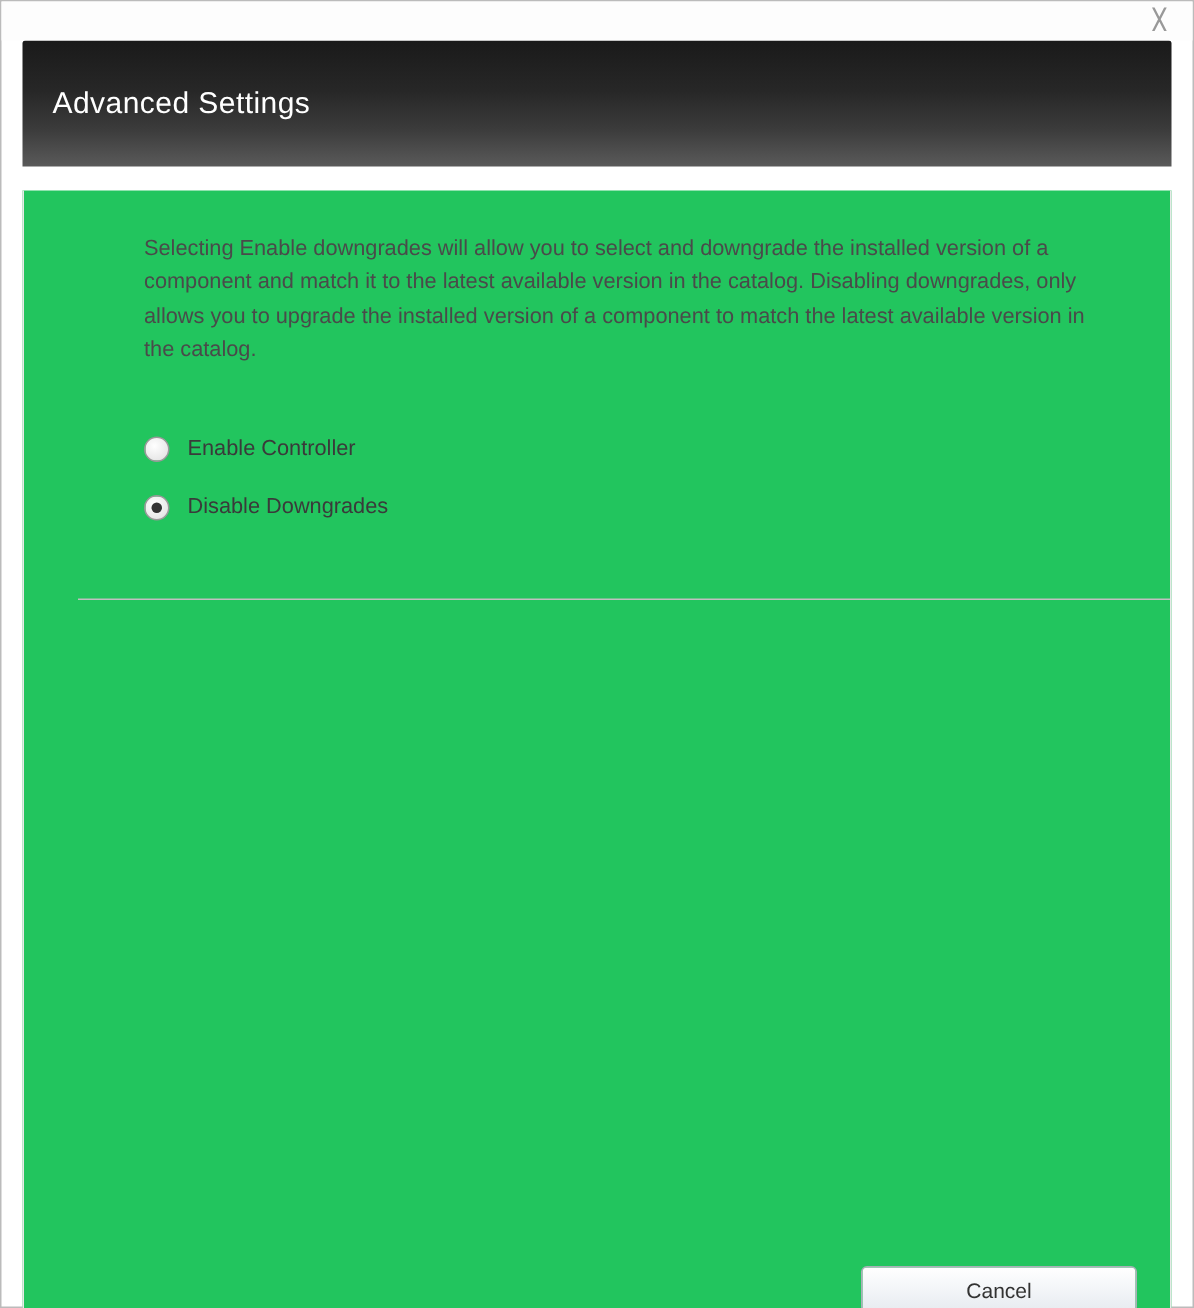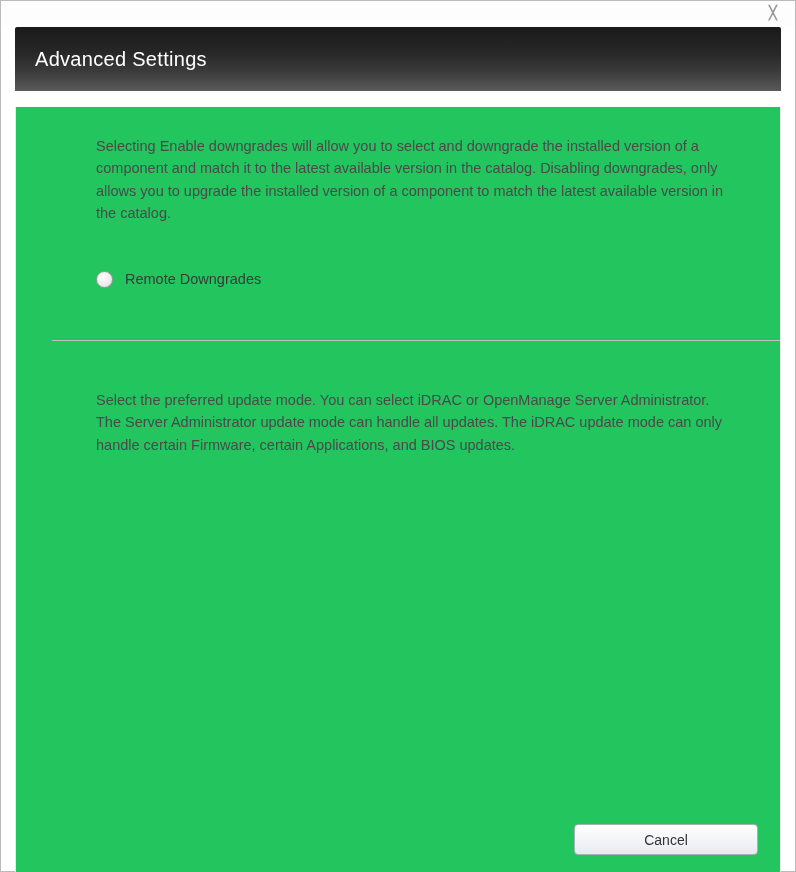--- a/index.html
+++ b/index.html
@@ -35,21 +35,21 @@
       color: #999;
       font-size: 13px;
       font-weight: bold;
       cursor: pointer;
       text-align: center;
       line-height: 12px;
       font-family: Arial, sans-serif;
     }
     .header {
       margin: 0 14px;
-      height: 64px;
+      height: 84px;
       background: linear-gradient(to bottom, #1a1a1a 0%, #272727 40%, #3b3b3b 70%, #5a5a5a 100%);
       display: flex;
       align-items: center;
       padding-left: 20px;
       border-radius: 2px 2px 0 0;
     }
     .header-title {
       color: #fff;
       font-size: 20px;
       font-weight: normal;
@@ -142,29 +142,32 @@
     <div class="header-title">Advanced Settings</div>
   </div>
 
   <div class="content">
 
     <div class="section">
       <p class="desc">Selecting Enable downgrades will allow you to select and downgrade the installed version of a component and match it to the latest available version in the catalog. Disabling downgrades, only allows you to upgrade the installed version of a component to match the latest available version in the catalog.</p>
 
       <div class="radio-row">
         <span class="radio"></span>
-        <span class="radio-label">Remote Downgrades</span>
+        <span class="radio-label">Enable Controller</span>
       </div>
 
+      <div class="radio-row">
+        <span class="radio selected"></span>
+        <span class="radio-label">Disable Downgrades</span>
+      </div>
     </div>
 
     <hr class="divider">
 
     <div class="section" style="padding-top:48px;">
-      <p class="desc">Select the preferred update mode. You can select iDRAC or OpenManage Server Administrator. The Server Administrator update mode can handle all updates. The iDRAC update mode can only handle certain Firmware, certain Applications, and BIOS updates.</p>
 
 
     </div>
 
     <div class="footer">
       <button class="btn">Cancel</button>
     </div>
 
   </div>
 </div>

